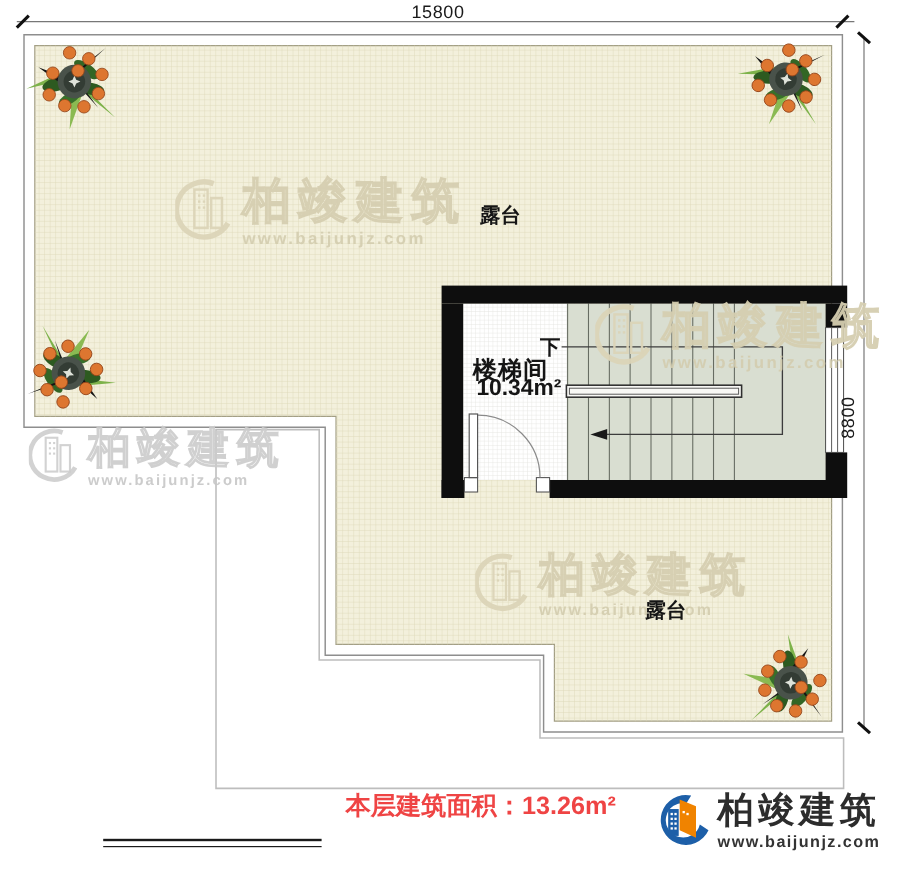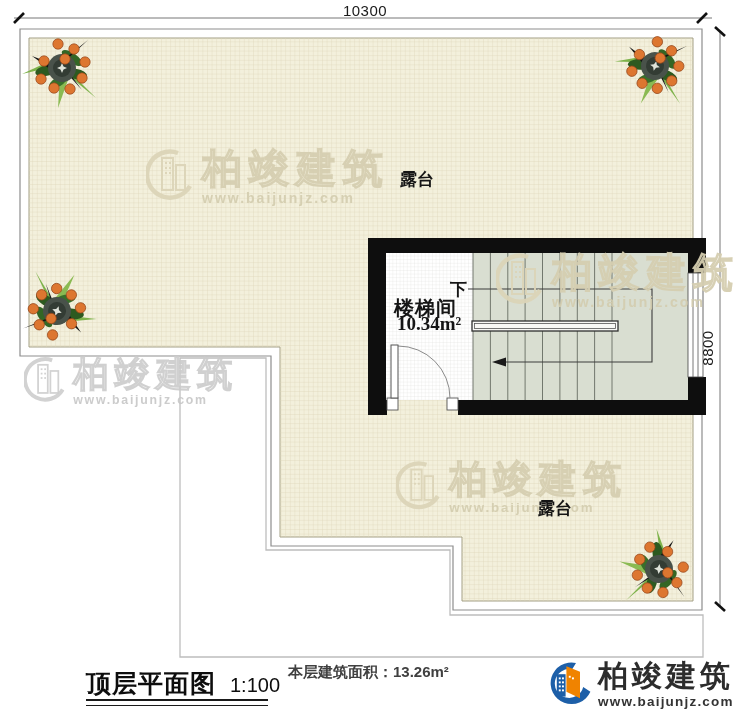--- a/index.html
+++ b/index.html
@@ -2,40 +2,40 @@
 <html><head>
 <meta charset="utf-8">
 <style>
   html,body{margin:0;padding:0;background:#fff;width:750px;height:727px;overflow:hidden;}
   body{font-family:"Liberation Sans","DejaVu Sans",sans-serif;color:#111;}
   .stage{position:relative;width:750px;height:727px;background:#fff;overflow:hidden;}
   .abs{position:absolute;}
   svg{display:block;}
 
   
-  .room-label{font-weight:bold;color:#151515;white-space:nowrap;font-family:Liberation Serif, serif;}
+  .room-label{font-weight:bold;color:#151515;white-space:nowrap;}
   .dim-label{font-size:15px;color:#1a1a1a;white-space:nowrap;letter-spacing:.5px;}
 
   
   .wm{display:flex;align-items:flex-start;pointer-events:none;white-space:nowrap;}
   .wm .wm-icon{flex:0 0 auto;color:rgba(219,212,183,.95);margin-right:10px;}
   .wm .wm-body{display:flex;flex-direction:column;}
   .wm .wm-title{font-size:40px;font-weight:bold;letter-spacing:7px;line-height:1.0;
       color:transparent;-webkit-text-stroke:1.2px rgba(213,206,176,.95);}
   .wm .wm-url{font-size:14px;font-weight:bold;letter-spacing:2px;margin-top:2px;
       color:rgba(211,204,174,.9);}
   .wm--gray .wm-icon{color:rgba(205,205,205,.9);}
   .wm--gray .wm-title{-webkit-text-stroke:1.2px rgba(203,203,203,.9);}
   .wm--gray .wm-url{color:rgba(198,198,198,.9);}
 
   
   .legend-title{font-size:25px;font-weight:bold;color:#0d0d0d;letter-spacing:1px;}
   .legend-scale{font-size:20px;color:#0d0d0d;margin-left:14px;}
   .legend-underline{height:4px;border-top:2px solid #1a1a1a;border-bottom:1.5px solid #1a1a1a;}
-  .legend-info{font-size:15px;font-weight:bold;color:#404040;line-height:22px;white-space:nowrap;}
+  .legend-info{font-size:21px;font-weight:bold;color:#ef4444;line-height:22px;white-space:nowrap;}
   .brand-name{font-size:30px;font-weight:bold;color:#2c2c2c;letter-spacing:4px;line-height:1;}
   .brand-url{font-size:13.5px;font-weight:bold;color:#333;letter-spacing:1.2px;margin-top:3px;}
 </style>
 </head>
 <body>
 
 <div class="stage">
 
   <svg class="abs" style="left:0;top:0;" width="750" height="660" viewBox="0 0 750 660">
     <defs>
@@ -205,34 +205,30 @@
           <rect x="19" y="24" width="2" height="2"></rect>
           <rect x="23" y="24" width="2" height="2"></rect>
         </g>
     </svg>
     <div class="wm-body">
       <div class="wm-title">柏竣建筑</div>
       <div class="wm-url">www.baijunjz.com</div>
     </div>
   </div>
 
-  <div class="abs dim-label" style="left:330px;top:2px;width:70px;text-align:center;">10300</div>
+  <div class="abs dim-label" style="left:330px;top:2px;width:70px;text-align:center;">15800</div>
   <div class="abs dim-label" style="left:672px;top:340px;width:70px;height:16px;text-align:center;transform:rotate(-90deg);">8800</div>
 
   <div class="abs room-label" style="left:400px;top:168px;font-size:17px;">露台</div>
   <div class="abs room-label" style="left:538px;top:497px;font-size:17px;">露台</div>
 
   <div class="abs room-label" style="left:394px;top:295px;font-size:20px;letter-spacing:1px;">楼梯间</div>
   <div class="abs room-label" style="left:397px;top:313px;font-size:19px;">10.34m²</div>
   <div class="abs room-label" style="left:450px;top:278px;font-size:17px;">下</div>
 
-  <div class="abs" style="left:86px;top:667px;display:flex;align-items:baseline;">
-    <span class="legend-title">顶层平面图</span>
-    <span class="legend-scale">1:100</span>
-  </div>
   <div class="abs legend-underline" style="left:86px;top:699px;width:182px;"></div>
 
   <div class="abs legend-info" style="left:288px;top:661px;">
     <div>本层建筑面积：13.26m²</div>
   </div>
 
   <div class="abs" style="left:544px;top:661px;display:flex;align-items:flex-start;">
     <svg width="48" height="52" viewBox="0 0 60 64" style="margin-right:6px;">
       <path d="M40,2 A26,26 0 1 0 58,38 L49,32 A18,18 0 1 1 35,10 Z" fill="#1d5fa8"></path>
       <polygon points="28,6 45,13 45,46 28,38" fill="#f08300"></polygon>

